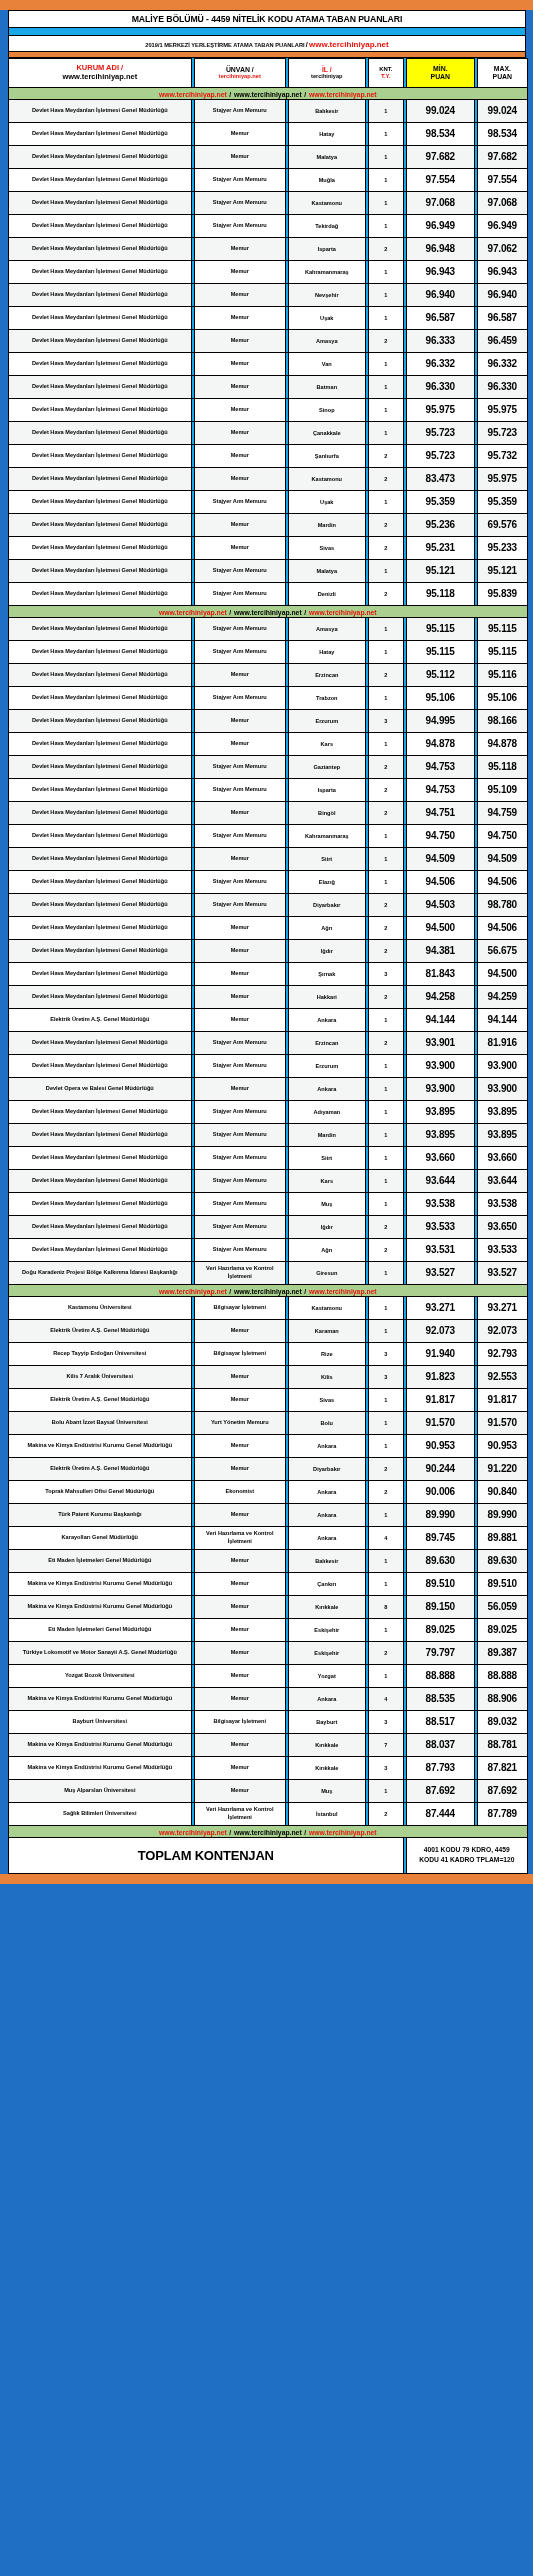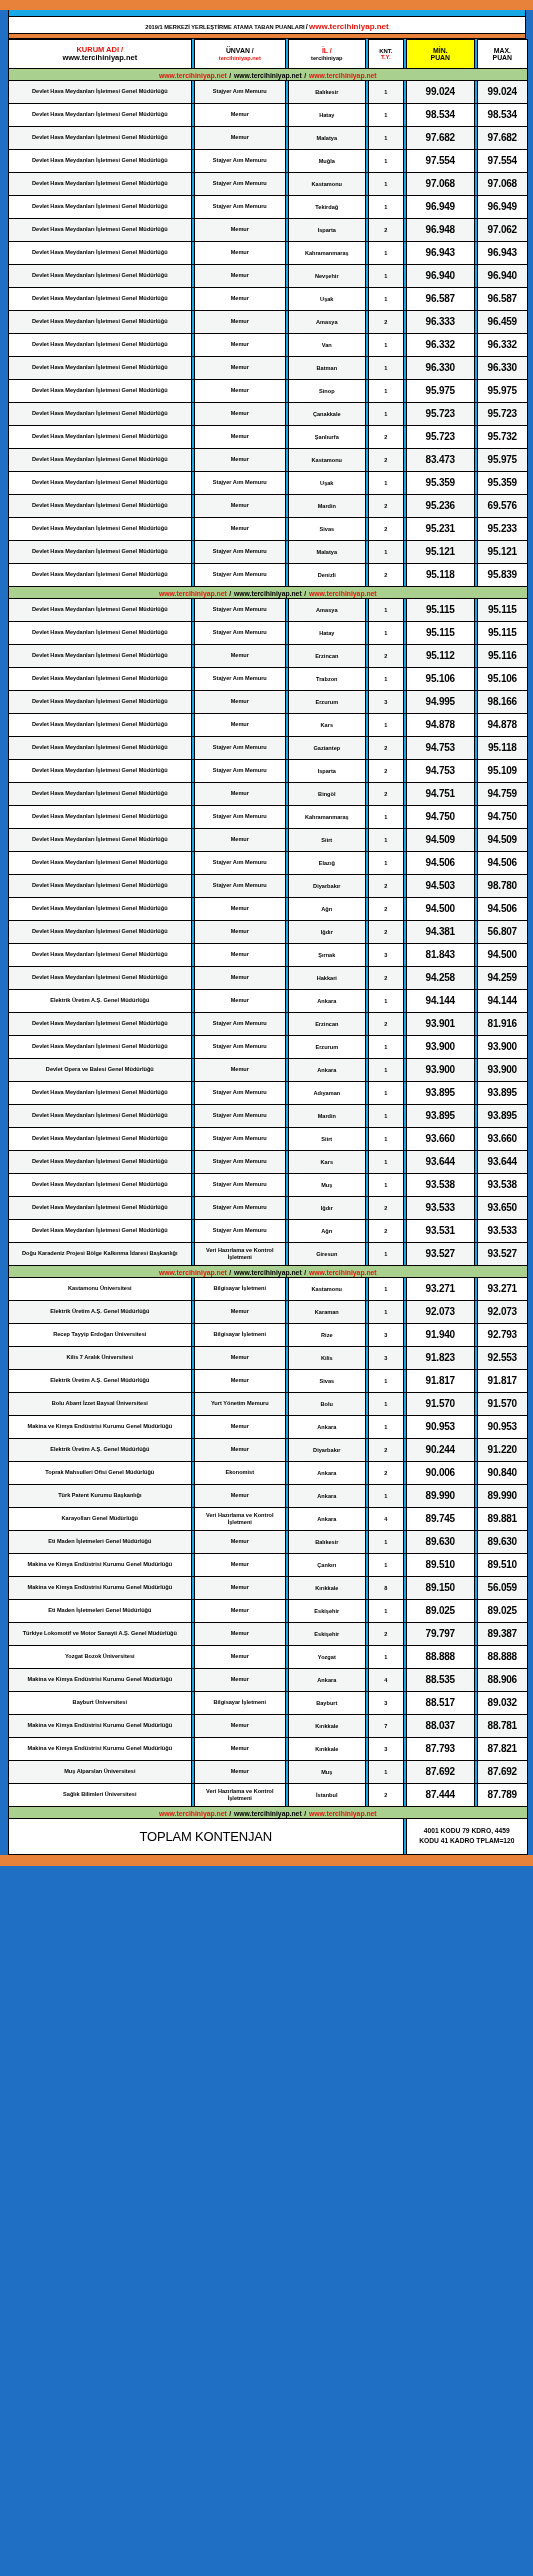--- a/index.html
+++ b/index.html
@@ -140,21 +140,21 @@
   td.knt   { font-size: 5.6px; font-weight: bold; color:#000; }
   td.min, td.max { font-size: 10px; font-weight: bold; color:#000; letter-spacing:-0.2px; }
   tr.alt td { background:#f4f5f5; }
   tr.alt td.sep { background:#18a8e8; }
 
   
   .footer-row td { border:0.6px solid #000; vertical-align:middle; }
   td.toplam {
     text-align:center;
     font-size: 13px;
-    font-weight: normal;
+    font-weight: bold;
     color:#000;
     height: 36px;
     letter-spacing: -0.2px;
   }
   td.kodu {
     text-align:center;
     font-size: 6.7px;
     font-weight: bold;
     color:#000;
     line-height:1.5;
@@ -164,20 +164,23 @@
 </style>
 </head>
 <body>
 
 <div class="page">
 
   <div class="orange-bar"></div>
 
   <div class="inner">
 
+    <div class="title-box">
+      <div class="t">MALİYE BÖLÜMÜ - 4459 NİTELİK KODU ATAMA TABAN PUANLARI</div>
+    </div>
 
     <div class="cyan-strip"></div>
 
     <div class="subtitle-box">
       <span class="s1">2019/1 MERKEZİ YERLEŞTİRME ATAMA TABAN PUANLARI</span><span class="sep">/</span><span class="s2">www.tercihiniyap.net</span>
     </div>
 
     <div class="orange-strip"></div>
 
     <table class="grid">
@@ -706,21 +709,21 @@
             <td class="kurum">Devlet Hava Meydanları İşletmesi Genel Müdürlüğü</td>
             <td class="sep"></td>
             <td class="unvan">Memur</td>
             <td class="sep"></td>
             <td class="il">Iğdır</td>
             <td class="sep"></td>
             <td class="knt">2</td>
             <td class="sep"></td>
             <td class="min">94.381</td>
             <td class="sep"></td>
-            <td class="max">56.807</td>
+            <td class="max">56.675</td>
           </tr>
           <tr class="data">
             <td class="kurum">Devlet Hava Meydanları İşletmesi Genel Müdürlüğü</td>
             <td class="sep"></td>
             <td class="unvan">Memur</td>
             <td class="sep"></td>
             <td class="il">Şırnak</td>
             <td class="sep"></td>
             <td class="knt">3</td>
             <td class="sep"></td>

